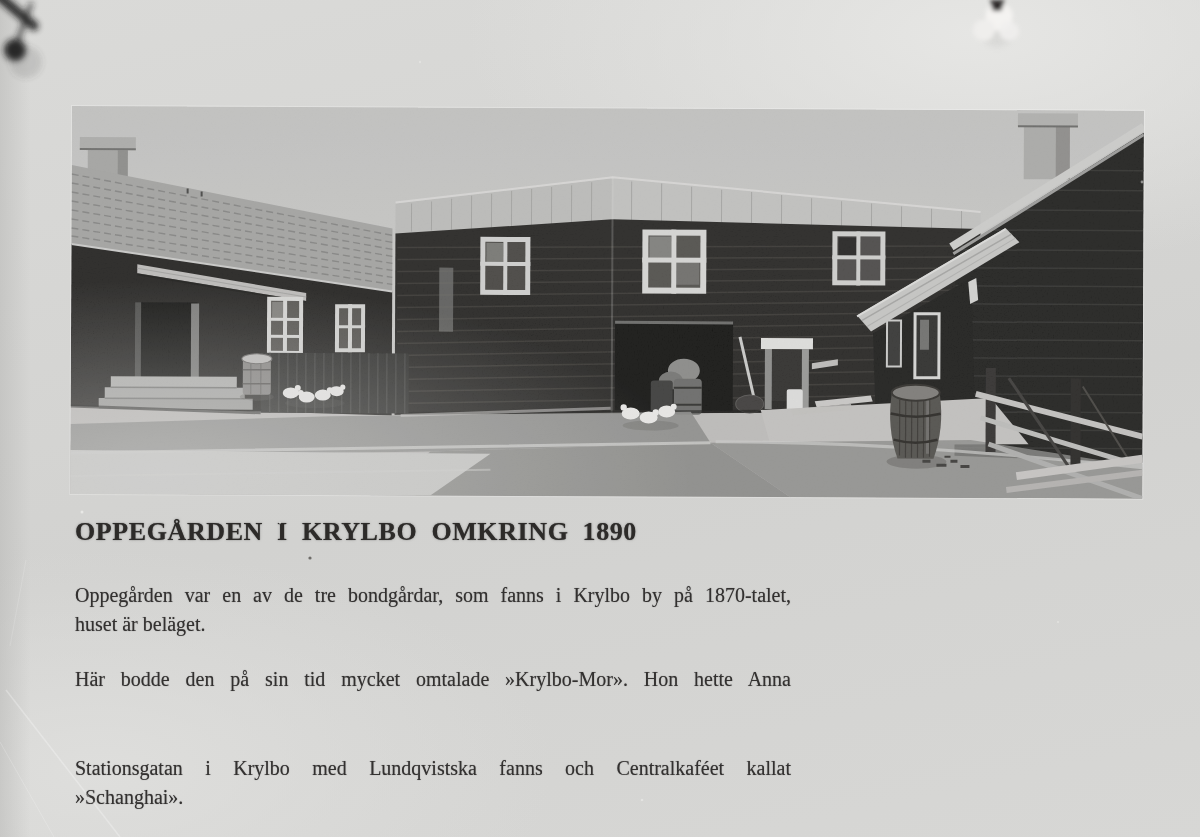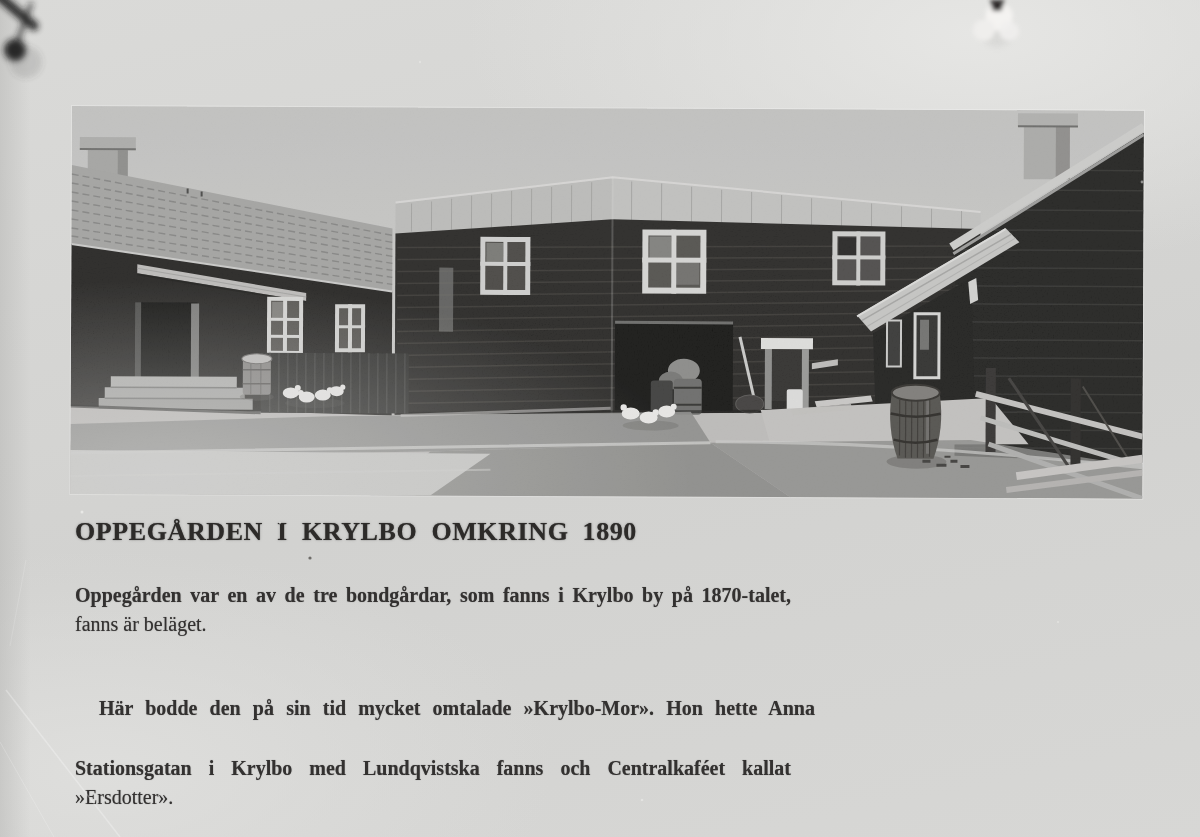--- a/index.html
+++ b/index.html
@@ -18,22 +18,22 @@
   .photo-frame svg{display:block;}
   .caption{position:absolute;left:0;top:0;width:1200px;height:837px;z-index:3;
            color:#34322f;}
   .title{position:absolute;left:75px;top:518px;margin:0;
          font-size:26px;font-weight:bold;letter-spacing:0.6px;word-spacing:7px;
          color:#2d2b29;line-height:1.1;
          text-shadow:0 0 1px rgba(30,30,30,.6),0 0 3px rgba(60,60,60,.25);}
   .para{position:absolute;left:75px;width:716px;font-size:20px;color:#333130;
         text-shadow:0 0 1px rgba(40,40,40,.5);}
   .para .line{line-height:28.5px;white-space:nowrap;}
-  .para .line.just{white-space:normal;text-align:justify;text-align-last:justify;font-weight:bold;}
-  .p1{top:581px;} .p2{top:694px;margin-left:24px;} .p3{top:754px;}
+  .para .line.just{white-space:normal;text-align:justify;text-align-last:justify;}
+  .p1{top:581px;} .p2{top:665px;} .p3{top:754px;}
 </style>
 </head>
 <body>
 
 <div class="page">
 
   <svg class="artifacts" width="1200" height="837" viewBox="0 0 1200 837">
     <defs>
       <filter id="b3" x="-50%" y="-50%" width="200%" height="200%">
           <feGaussianBlur stdDeviation="3"></feGaussianBlur>
@@ -408,24 +408,24 @@
 
       <rect x="0" y="0" width="1072" height="388" fill="url(#fadeBL)" opacity="0.45"></rect>
       <rect x="0" y="0" width="1072" height="388" filter="url(#grain)" opacity="0.14"></rect>
     </svg>
   </div>
 
   <div class="caption">
     <h1 class="title">OPPEGÅRDEN I KRYLBO OMKRING 1890</h1>
     <div class="para p1">
       <div class="line just">Oppegården var en av de tre bondgårdar, som fanns i Krylbo by på 1870-talet,</div>
-      <div class="line">fanns är beläget.</div>
+      <div class="line">huset är beläget.</div>
     </div>
     <div class="para p2">
       <div class="line just">Här bodde den på sin tid mycket omtalade »Krylbo-Mor». Hon hette Anna</div>
     </div>
     <div class="para p3">
       <div class="line just">Stationsgatan i Krylbo med Lundqvistska fanns och Centralkaféet kallat</div>
-      <div class="line">»Ersdotter».</div>
+      <div class="line">»Schanghai».</div>
     </div>
   </div>
 
 </div>
 
 </body></html>

